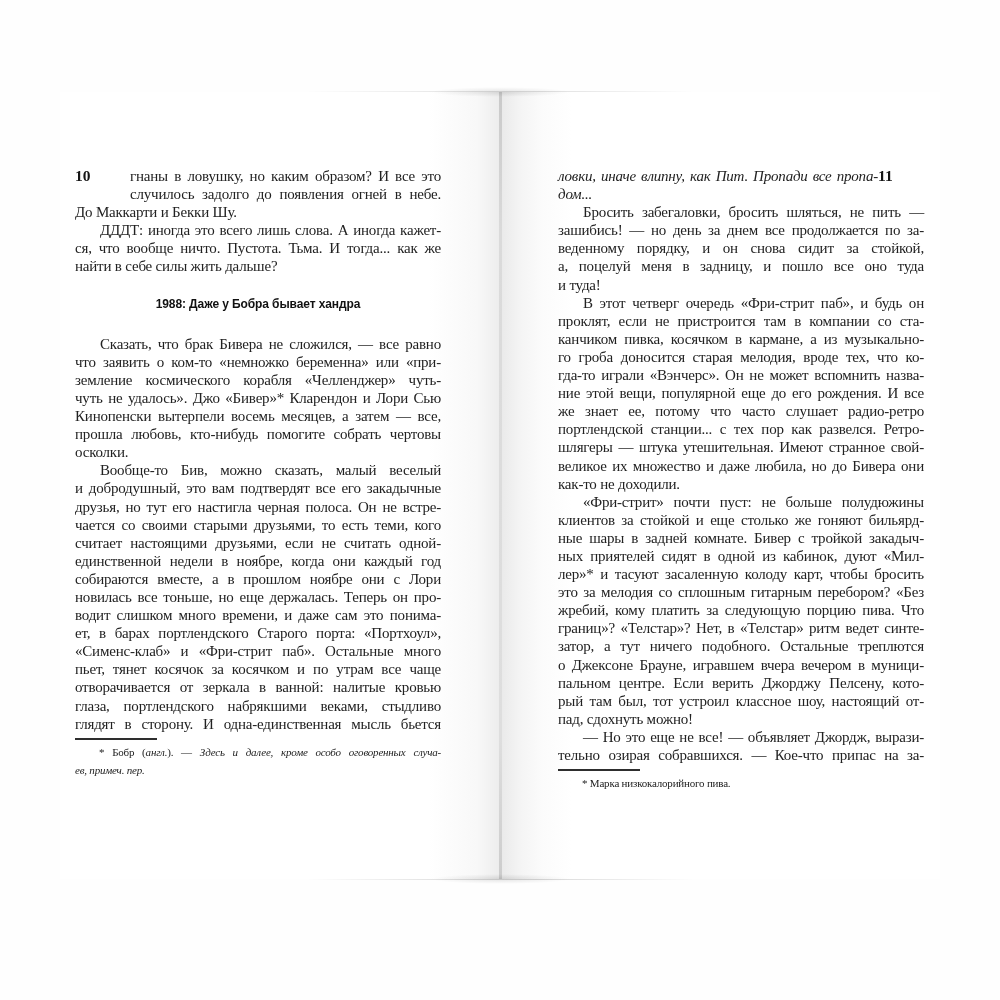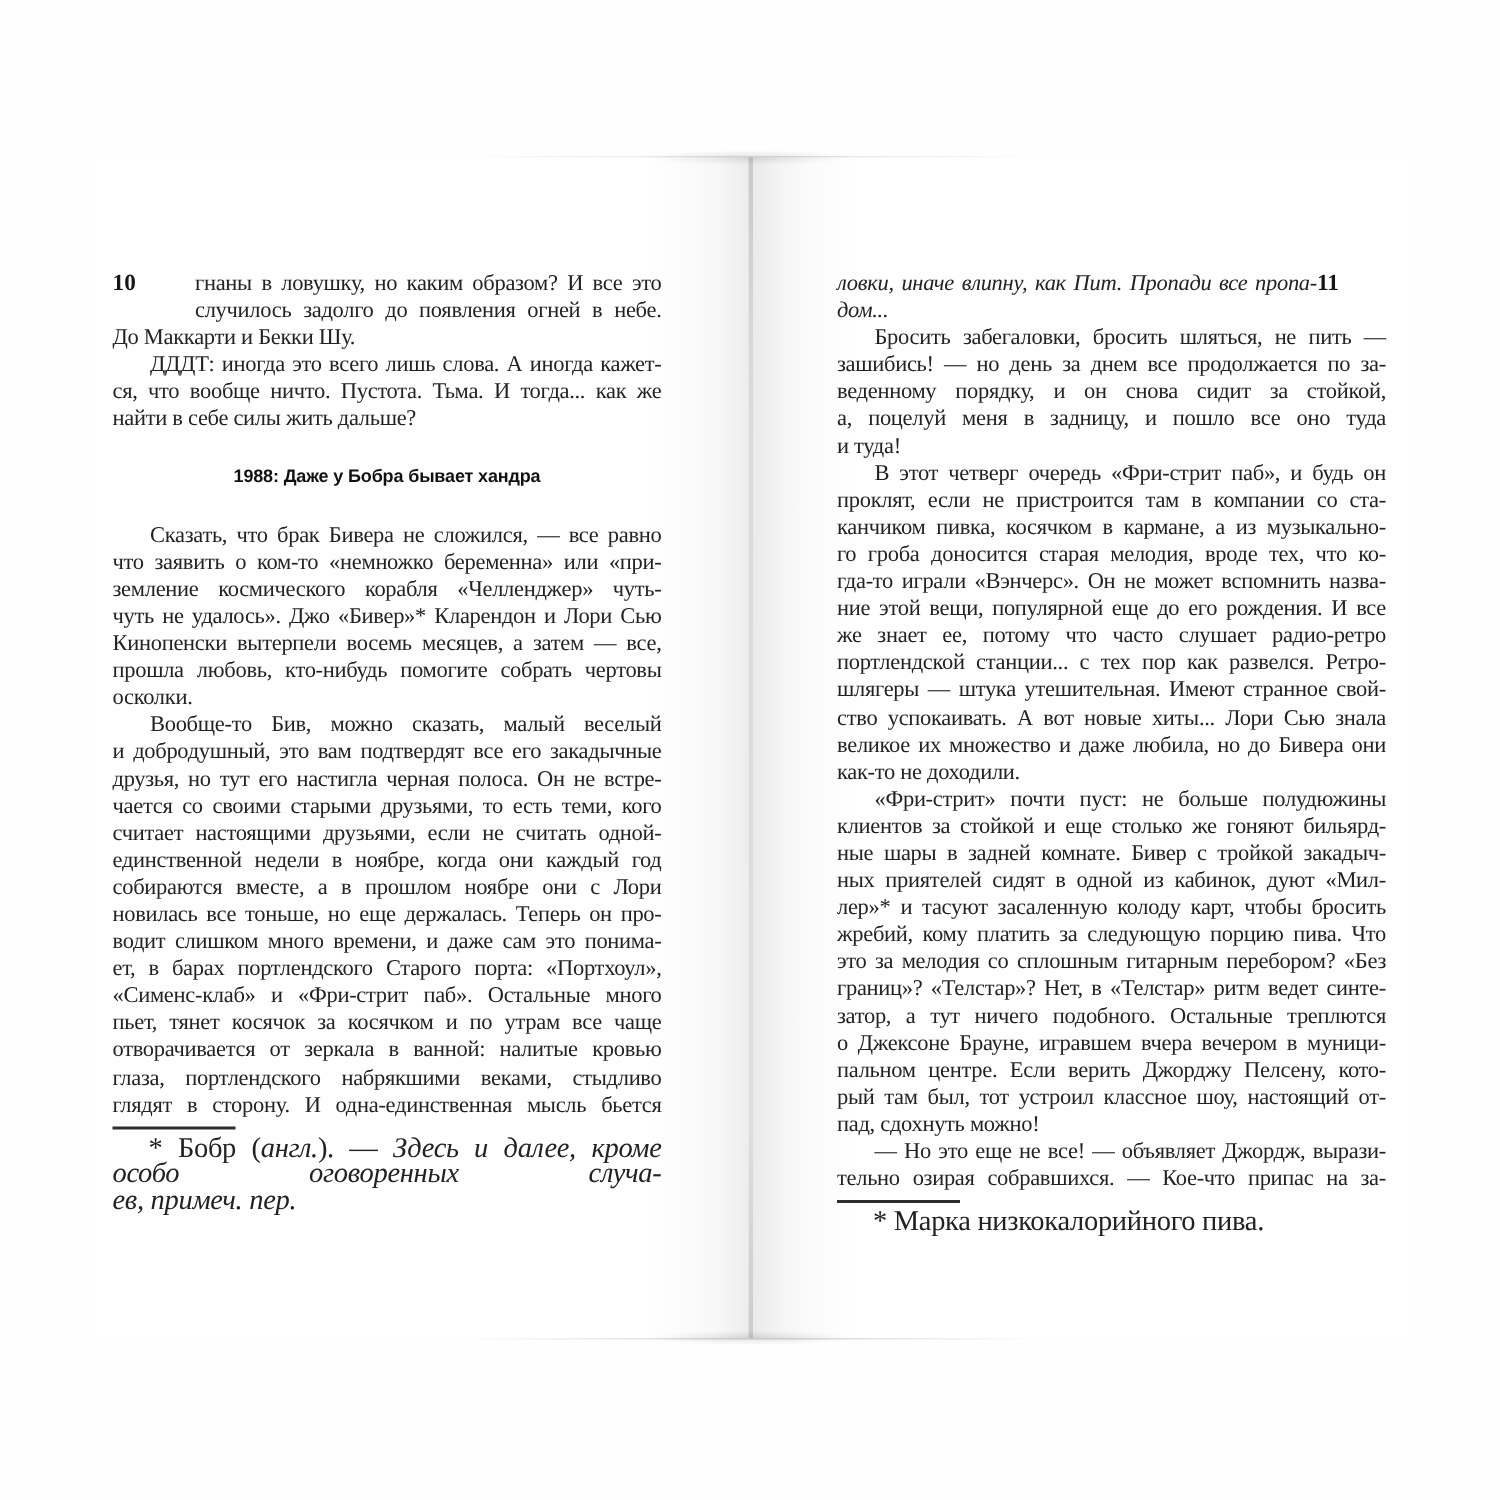--- a/index.html
+++ b/index.html
@@ -1,18 +1,18 @@
 <!DOCTYPE html>
 <html lang="ru"><head>
 <meta charset="utf-8">
 <style>
   html,body{margin:0;padding:0;background:#ffffff;}
   .canvas{position:relative;width:1000px;height:1000px;background:#fefefe;overflow:hidden;
           font-family:"Liberation Serif","DejaVu Serif",serif;}
-  .spread{position:absolute;left:60px;top:105px;width:880px;height:787px;}
+  .spread{position:absolute;left:60px;top:92px;width:880px;height:787px;}
   .page{position:absolute;top:0;height:100%;}
   .page-left{left:0;width:439px;
      background:linear-gradient(to right,#ffffff 0%,#ffffff 84%,#f8f8f8 95%,#ededed 100%);}
   .page-right{left:442px;width:438px;
      background:linear-gradient(to right,#eaeaea 0%,#f4f4f4 4%,#fbfbfb 9%,#ffffff 16%);}
   .spine{position:absolute;left:439px;top:0;width:3px;height:100%;
      background:linear-gradient(to bottom,#c9c9c9,#dadada 18%,#dedede 82%,#cccccc);}
   .edge-line{position:absolute;left:28%;right:28%;height:1px;
      background:linear-gradient(to right,rgba(0,0,0,0) 0%,rgba(0,0,0,.10) 40%,rgba(0,0,0,.12) 60%,rgba(0,0,0,0) 100%);}
   .edge-line.top{top:-1px;}
@@ -33,21 +33,21 @@
   .para.indent .line.first{text-indent:25px;}
 
   .pagenum{font-weight:bold;font-size:15.5px;letter-spacing:0;color:#161616;}
   .pagenum-left{float:left;width:55px;height:35px;text-align:left;}
   .pagenum-right{float:right;width:46px;height:17px;text-align:left;}
 
   .heading{font-family:"Liberation Sans","DejaVu Sans",sans-serif;font-weight:700;
      font-size:12px;letter-spacing:-0.1px;text-align:center;color:#111111;
      margin:19px 0 22px 0;}
 
-  .footnote{margin-top:5px;font-size:19px;line-height:17.5px;}
+  .footnote{margin-top:5px;font-size:11px;line-height:17.5px;}
   .fn-rule{width:82px;border-top:2px solid #2e2e2e;margin:0 0 4px 0;}
   .footnote .line.first{text-indent:24px;}
 
   i{font-style:italic;}
 </style>
 </head>
 <body>
 
 <div class="canvas">
   <div class="spread">
@@ -121,32 +121,31 @@
           <div class="para indent">
             <div class="line first">В этот четверг очередь «Фри-стрит паб», и будь он</div>
             <div class="line">проклят, если не пристроится там в компании со ста-</div>
             <div class="line">канчиком пивка, косячком в кармане, а из музыкально-</div>
             <div class="line">го гроба доносится старая мелодия, вроде тех, что ко-</div>
             <div class="line">гда-то играли «Вэнчерс». Он не может вспомнить назва-</div>
             <div class="line">ние этой вещи, популярной еще до его рождения. И все</div>
             <div class="line">же знает ее, потому что часто слушает радио-ретро</div>
             <div class="line">портлендской станции... с тех пор как развелся. Ретро-</div>
             <div class="line">шлягеры — штука утешительная. Имеют странное свой-</div>
-            <div class="line">ство успокаивать. А вот новые хиты... Лори Сью знала</div>
             <div class="line">великое их множество и даже любила, но до Бивера они</div>
             <div class="line final">как-то не доходили.</div>
           </div>
           <div class="para indent">
             <div class="line first">«Фри-стрит» почти пуст: не больше полудюжины</div>
             <div class="line">клиентов за стойкой и еще столько же гоняют бильярд-</div>
             <div class="line">ные шары в задней комнате. Бивер с тройкой закадыч-</div>
             <div class="line">ных приятелей сидят в одной из кабинок, дуют «Мил-</div>
             <div class="line">лер»* и тасуют засаленную колоду карт, чтобы бросить</div>
+            <div class="line">это за мелодия со сплошным гитарным перебором? «Без</div>
             <div class="line">жребий, кому платить за следующую порцию пива. Что</div>
-            <div class="line">это за мелодия со сплошным гитарным перебором? «Без</div>
             <div class="line">границ»? «Телстар»? Нет, в «Телстар» ритм ведет синте-</div>
             <div class="line">затор, а тут ничего подобного. Остальные треплются</div>
             <div class="line">о Джексоне Брауне, игравшем вчера вечером в муници-</div>
             <div class="line">пальном центре. Если верить Джорджу Пелсену, кото-</div>
             <div class="line">рый там был, тот устроил классное шоу, настоящий от-</div>
             <div class="line final">пад, сдохнуть можно!</div>
           </div>
           <div class="para indent">
             <div class="line first">— Но это еще не все! — объявляет Джордж, вырази-</div>
             <div class="line">тельно озирая собравшихся. — Кое-что припас на за-</div>

